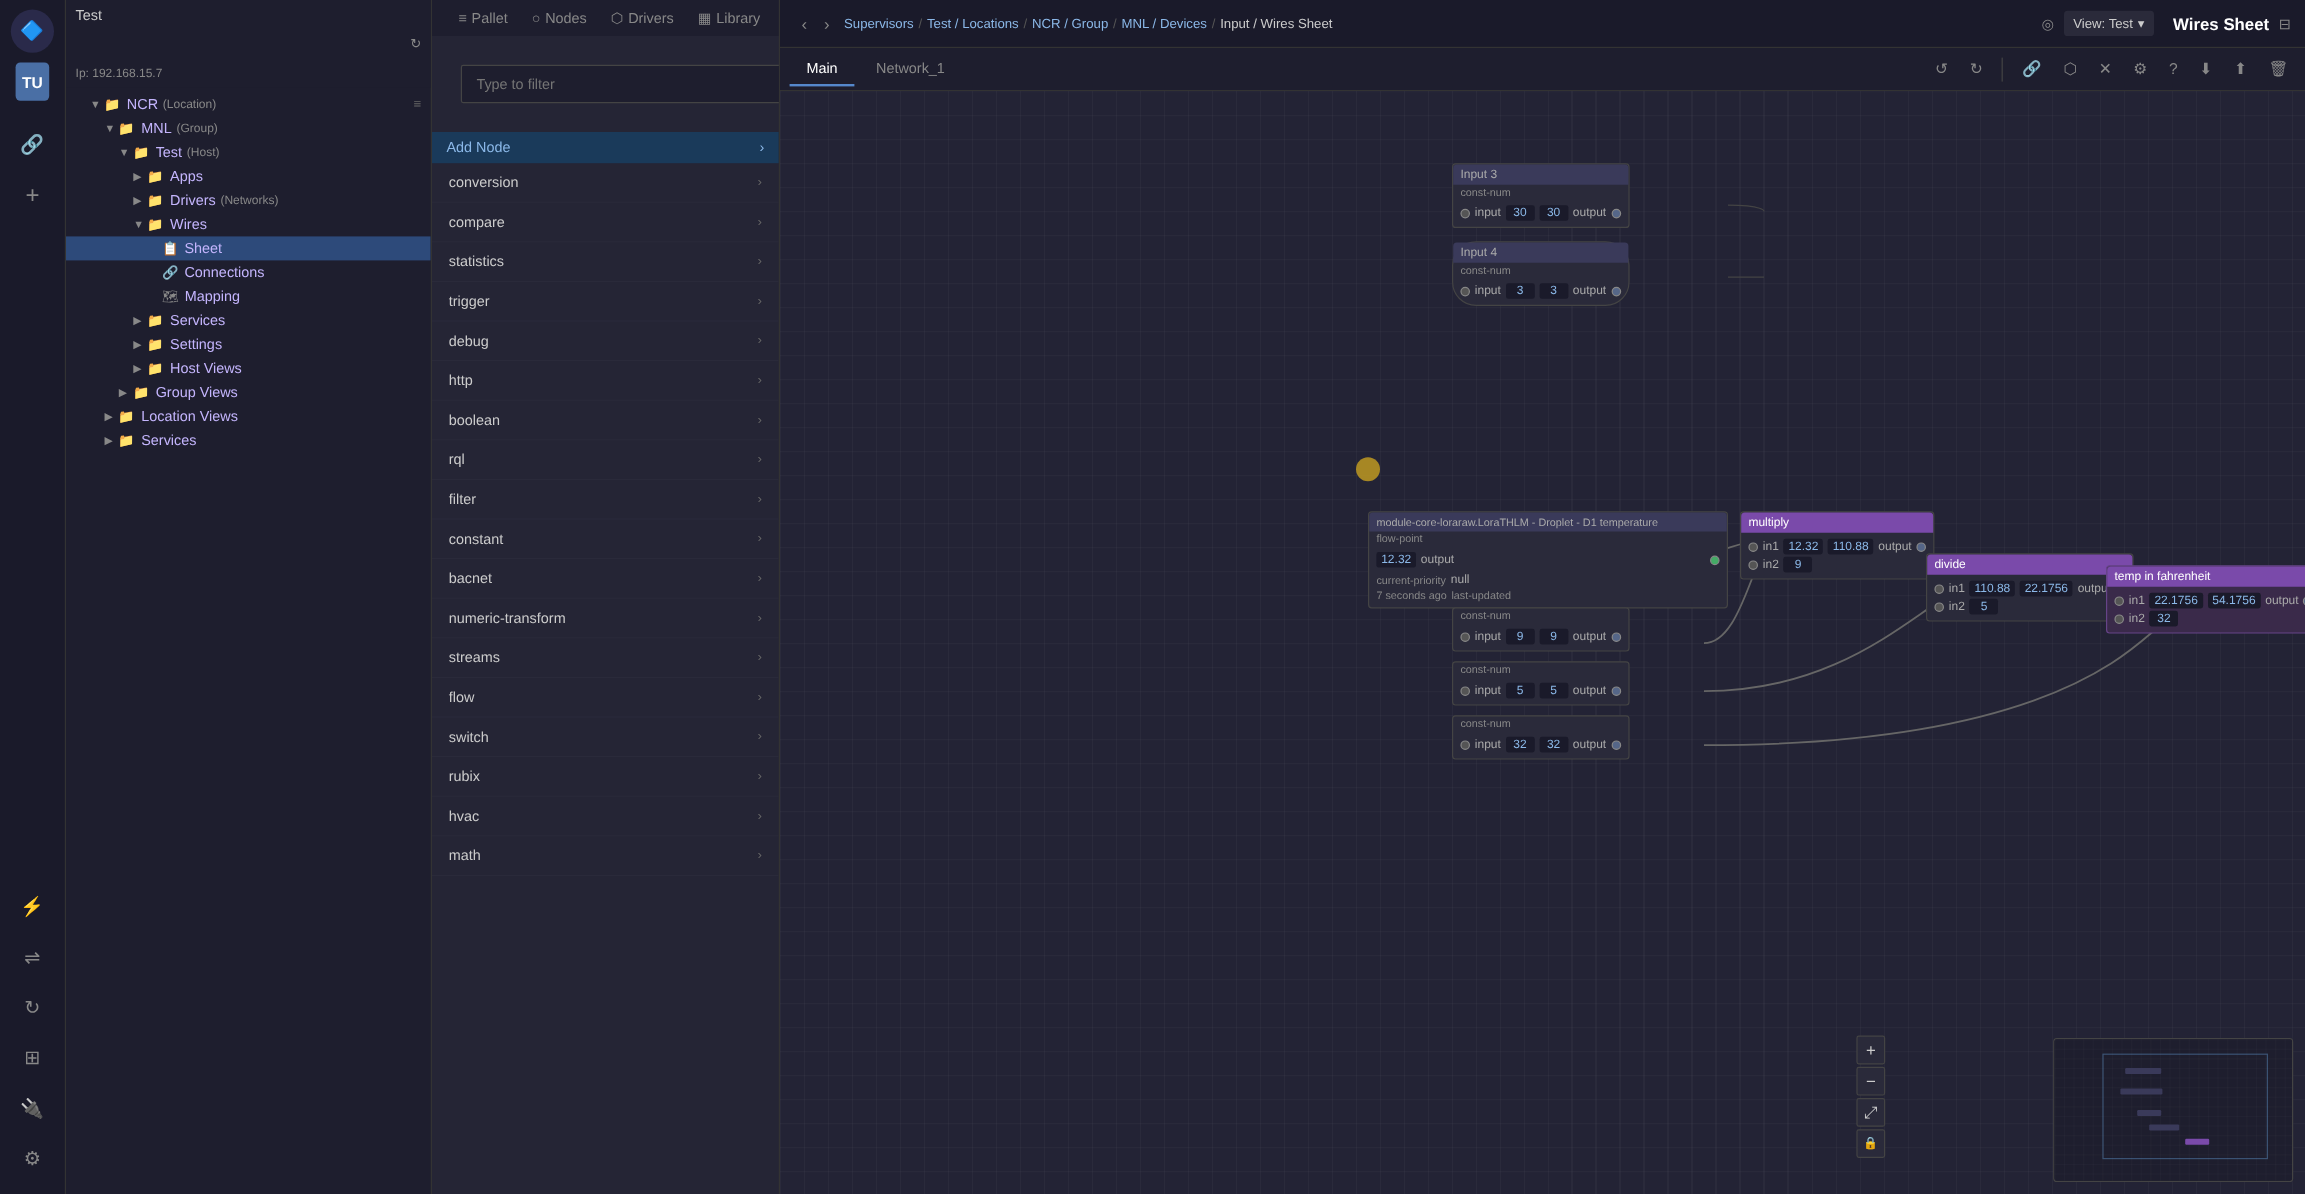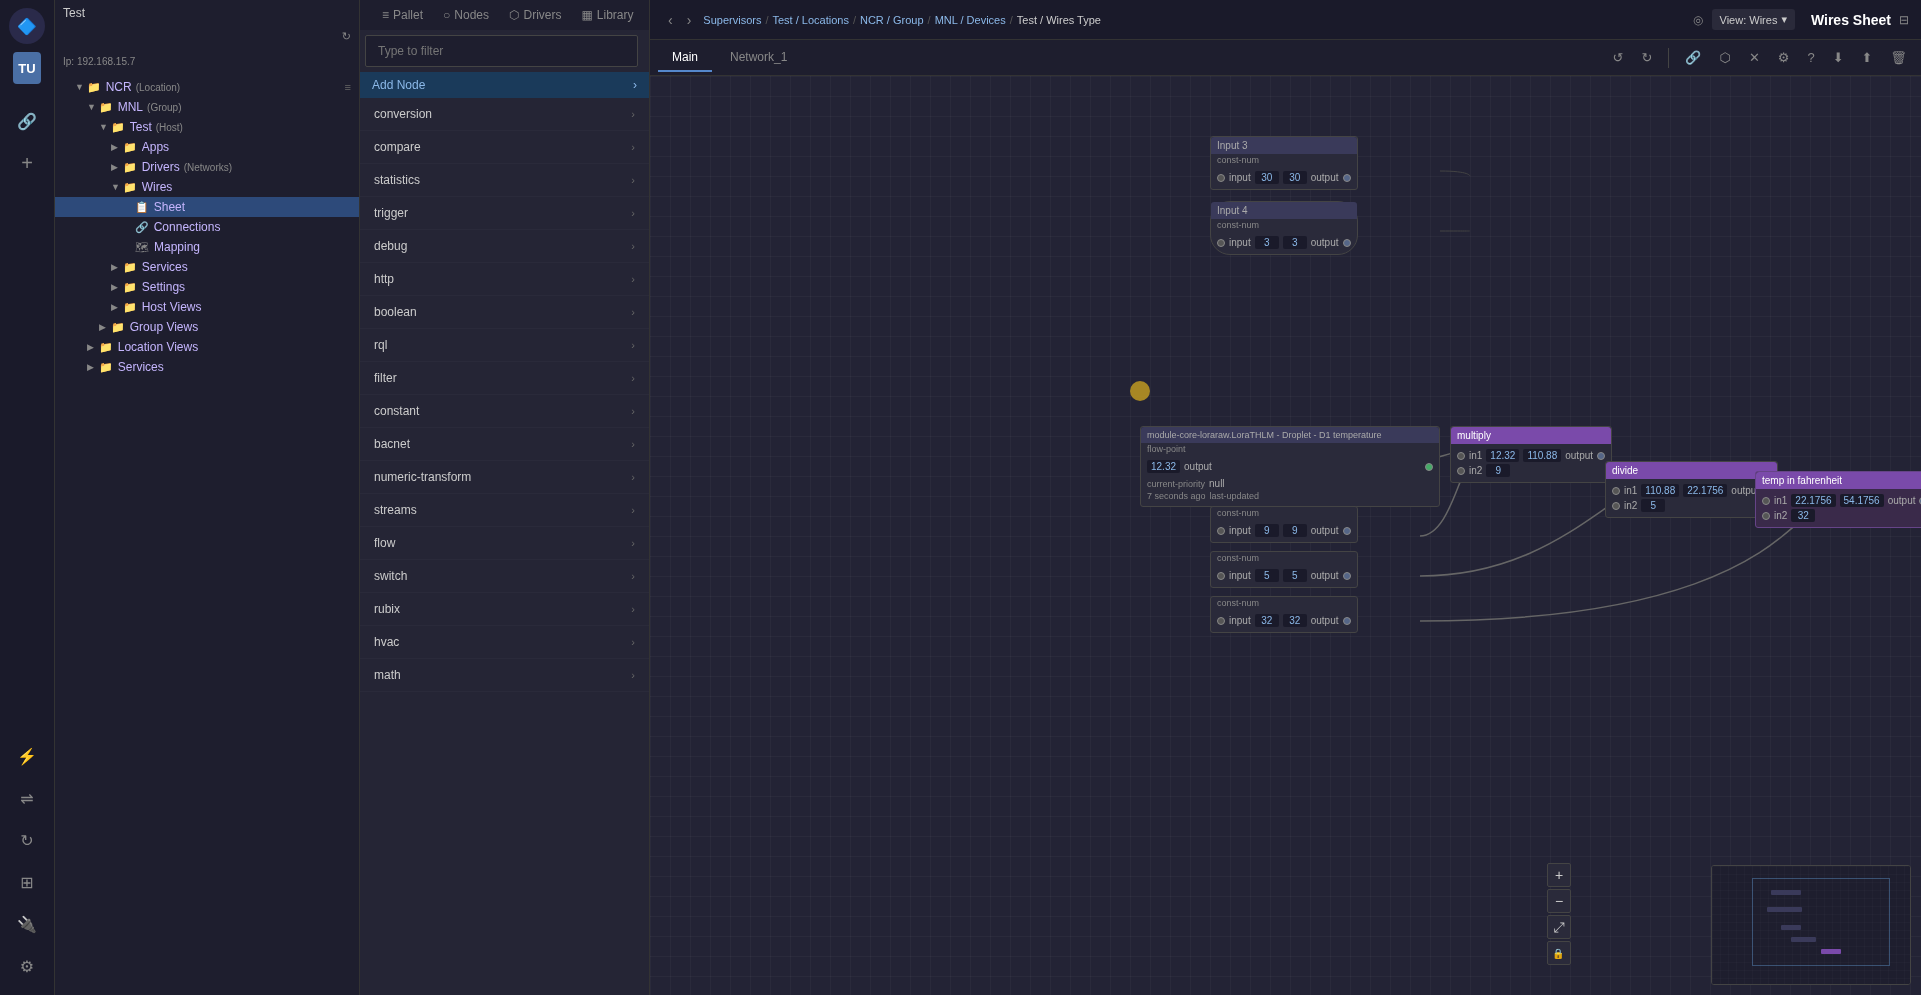--- a/index.html
+++ b/index.html
@@ -90,21 +90,21 @@
       overflow: hidden;
     }
     .filter-input {
       background: #1e1e2e;
       border: 1px solid #444;
       color: #e5e5e5;
       padding: 8px 12px;
       font-size: 12px;
       width: 100%;
       outline: none;
-      margin: 5px;
+      margin: 24px;
       width: calc(100% - 16px);
       border-radius: 2px;
     }
     .add-node-header {
       display: flex; align-items: center; justify-content: space-between;
       padding: 6px 12px;
       background: #1a3a5a;
       color: #8bb8e8;
       font-size: 12px;
       font-weight: 500;
@@ -538,26 +538,26 @@
     </div>
     <div class="breadcrumb">
       <span class="breadcrumb-item">Supervisors</span>
       <span class="breadcrumb-sep">/</span>
       <span class="breadcrumb-item">Test / Locations</span>
       <span class="breadcrumb-sep">/</span>
       <span class="breadcrumb-item">NCR / Group</span>
       <span class="breadcrumb-sep">/</span>
       <span class="breadcrumb-item">MNL / Devices</span>
       <span class="breadcrumb-sep">/</span>
-      <span class="breadcrumb-current">Test / Wires Type</span>
+      <span class="breadcrumb-current">Input / Wires Sheet</span>
     </div>
     <div class="top-bar-right">
       <span style="color:#888;">◎</span>
       <div class="view-selector">
-        <span>View: Wires</span>
+        <span>View: Test</span>
         <span>▾</span>
       </div>
       <span class="title-bar-label">Wires Sheet</span>
       <span class="title-icon">⊟</span>
     </div>
   </div>
 
   <div class="wires-toolbar">
     <div class="wires-tab active">Main</div>
     <div class="wires-tab">Network_1</div>

